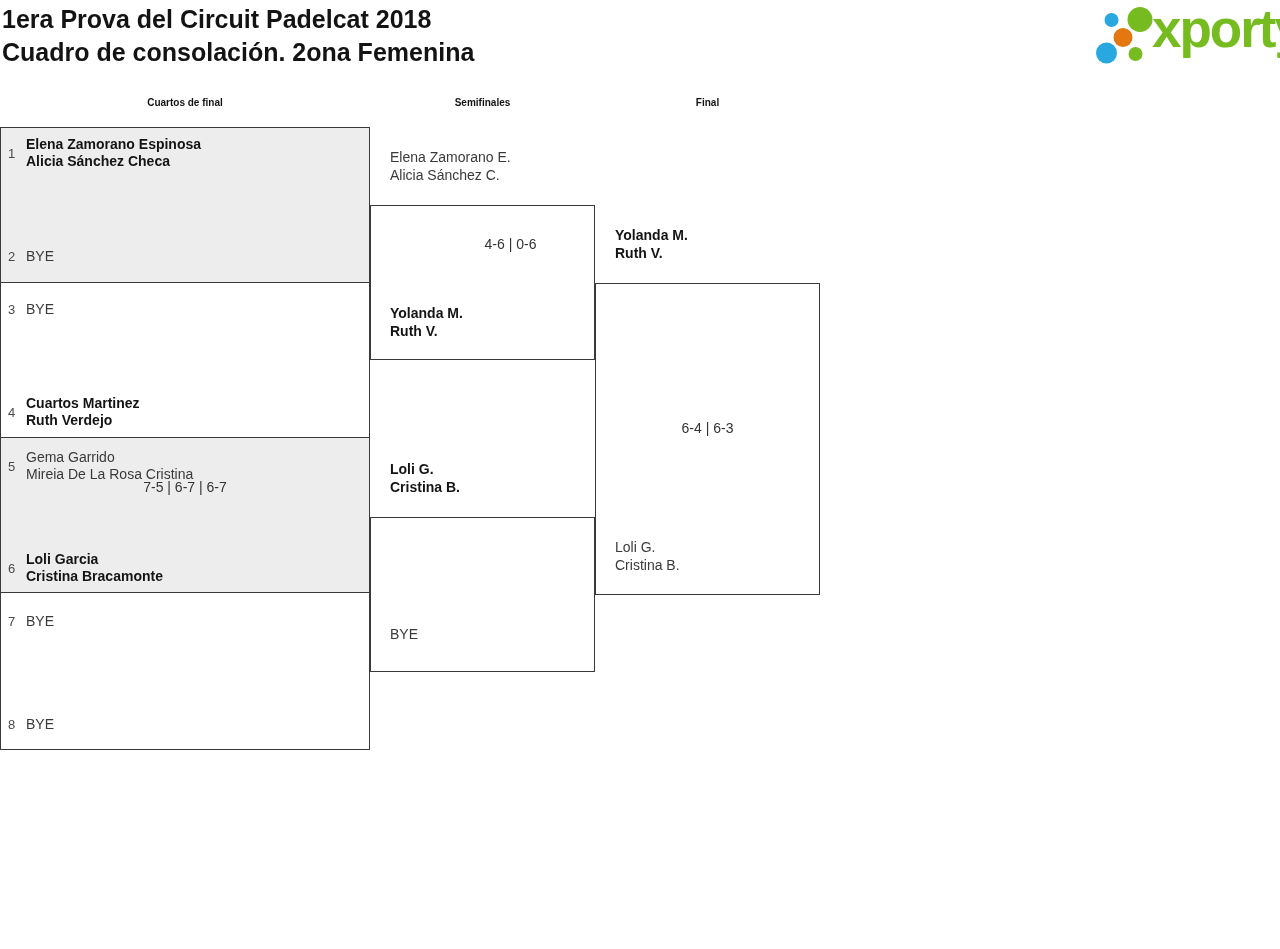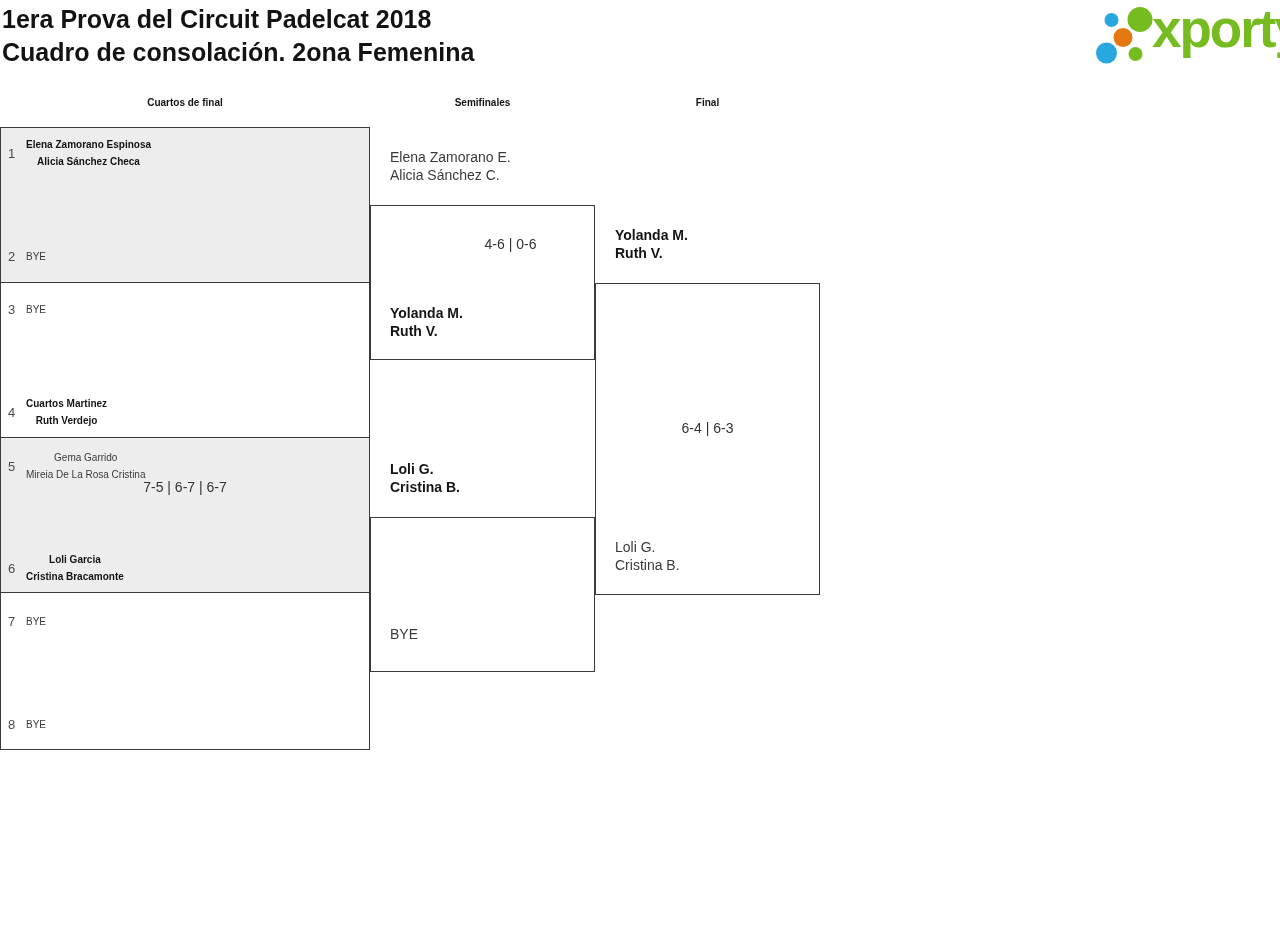--- a/index.html
+++ b/index.html
@@ -16,21 +16,21 @@
     letter-spacing:-2px;line-height:86px;color:#76BC21;
   }
   .round-header{position:absolute;top:97px;font-size:10px;font-weight:700;text-align:center;color:#131313;}
   .rh-qf{left:0;width:370px;}
   .rh-sf{left:370px;width:225px;}
   .rh-f{left:595px;width:225px;}
   .box{position:absolute;border:1px solid #3a3a3a;box-sizing:border-box;background:#ffffff;}
   .box.grey{background:#ededed;}
   .team-row{position:absolute;display:flex;align-items:center;}
   .seed{width:18px;font-size:13px;color:#4a4a4a;flex:0 0 18px;}
-  .names{font-size:10px;line-height:17px;color:#3a3a3a;text-align:center;}
+  .names{font-size:14px;line-height:17px;color:#3a3a3a;}
   .names span{display:block;}
   .winner .names{font-weight:700;color:#141414;}
   .floating-team{position:absolute;font-size:14px;line-height:18px;color:#3a3a3a;}
   .floating-team span{display:block;margin-left:12px;}
   .floating-team.winner{font-weight:700;color:#141414;}
   .score{position:absolute;font-size:14px;color:#333333;text-align:center;}
   .sc-qf{left:0;width:370px;}
   .sc-sf1{left:370px;width:225px;margin-left:28px;}
   .sc-f{left:595px;width:225px;}
 </style>

